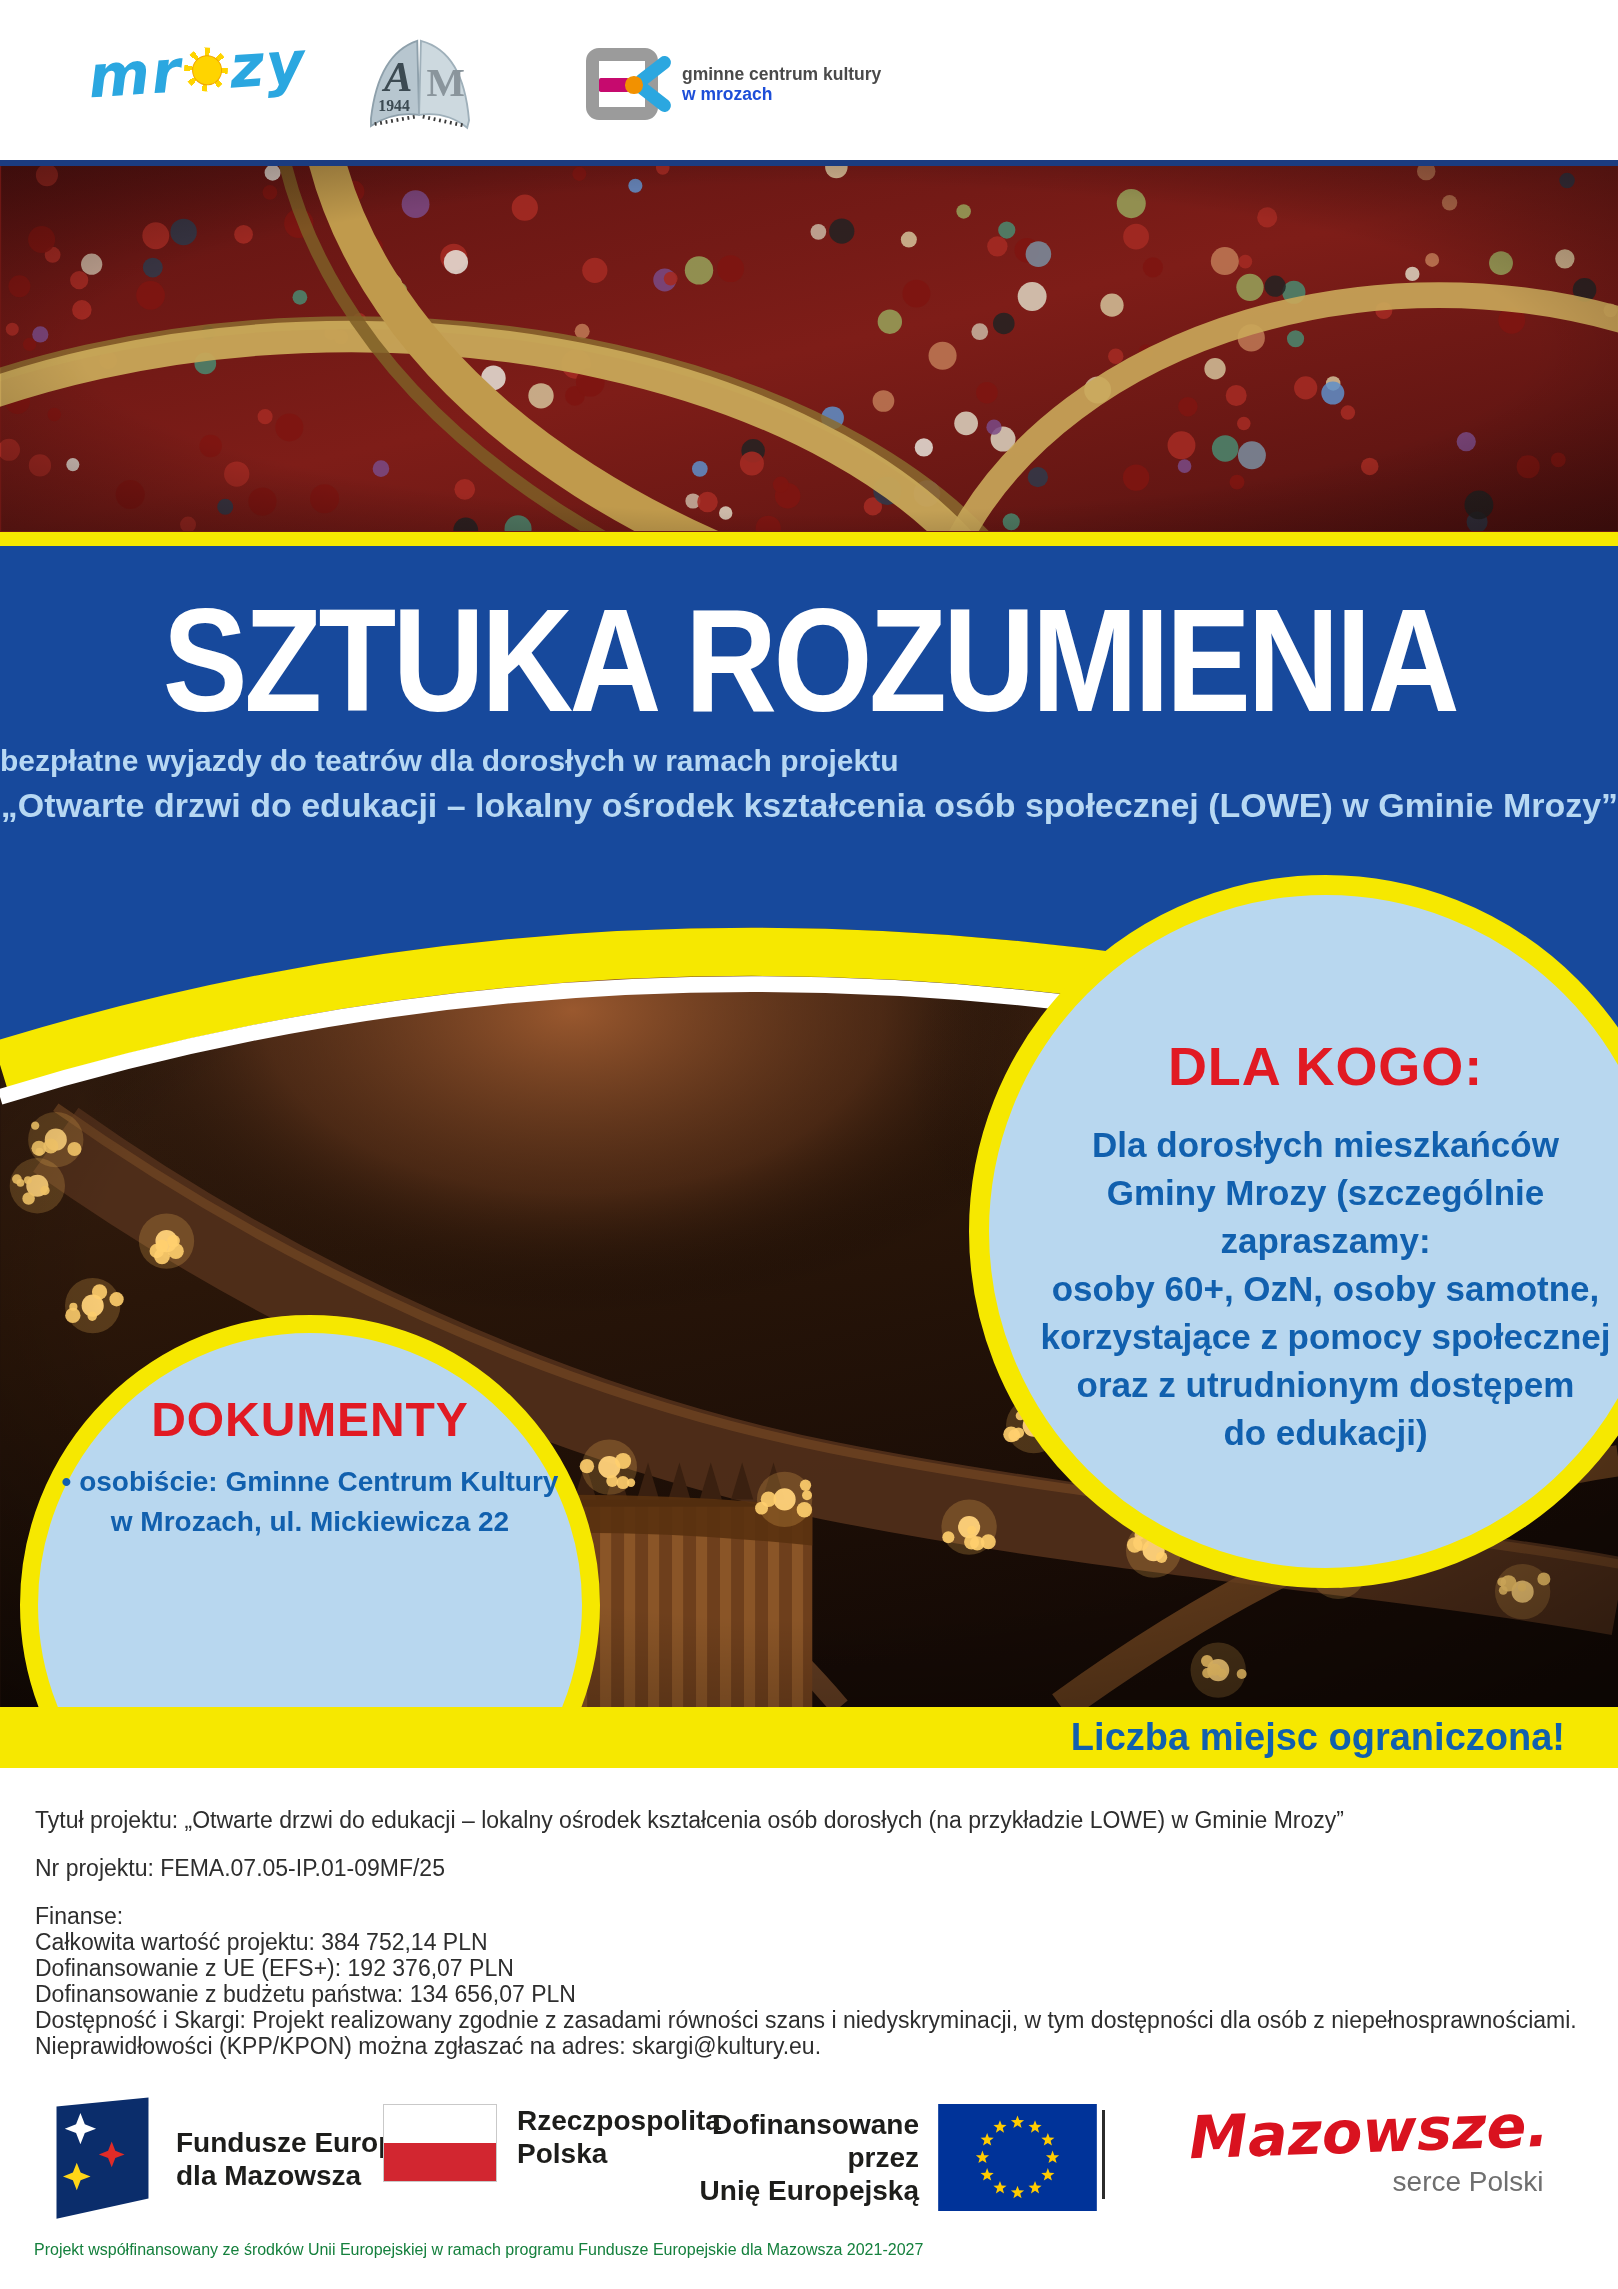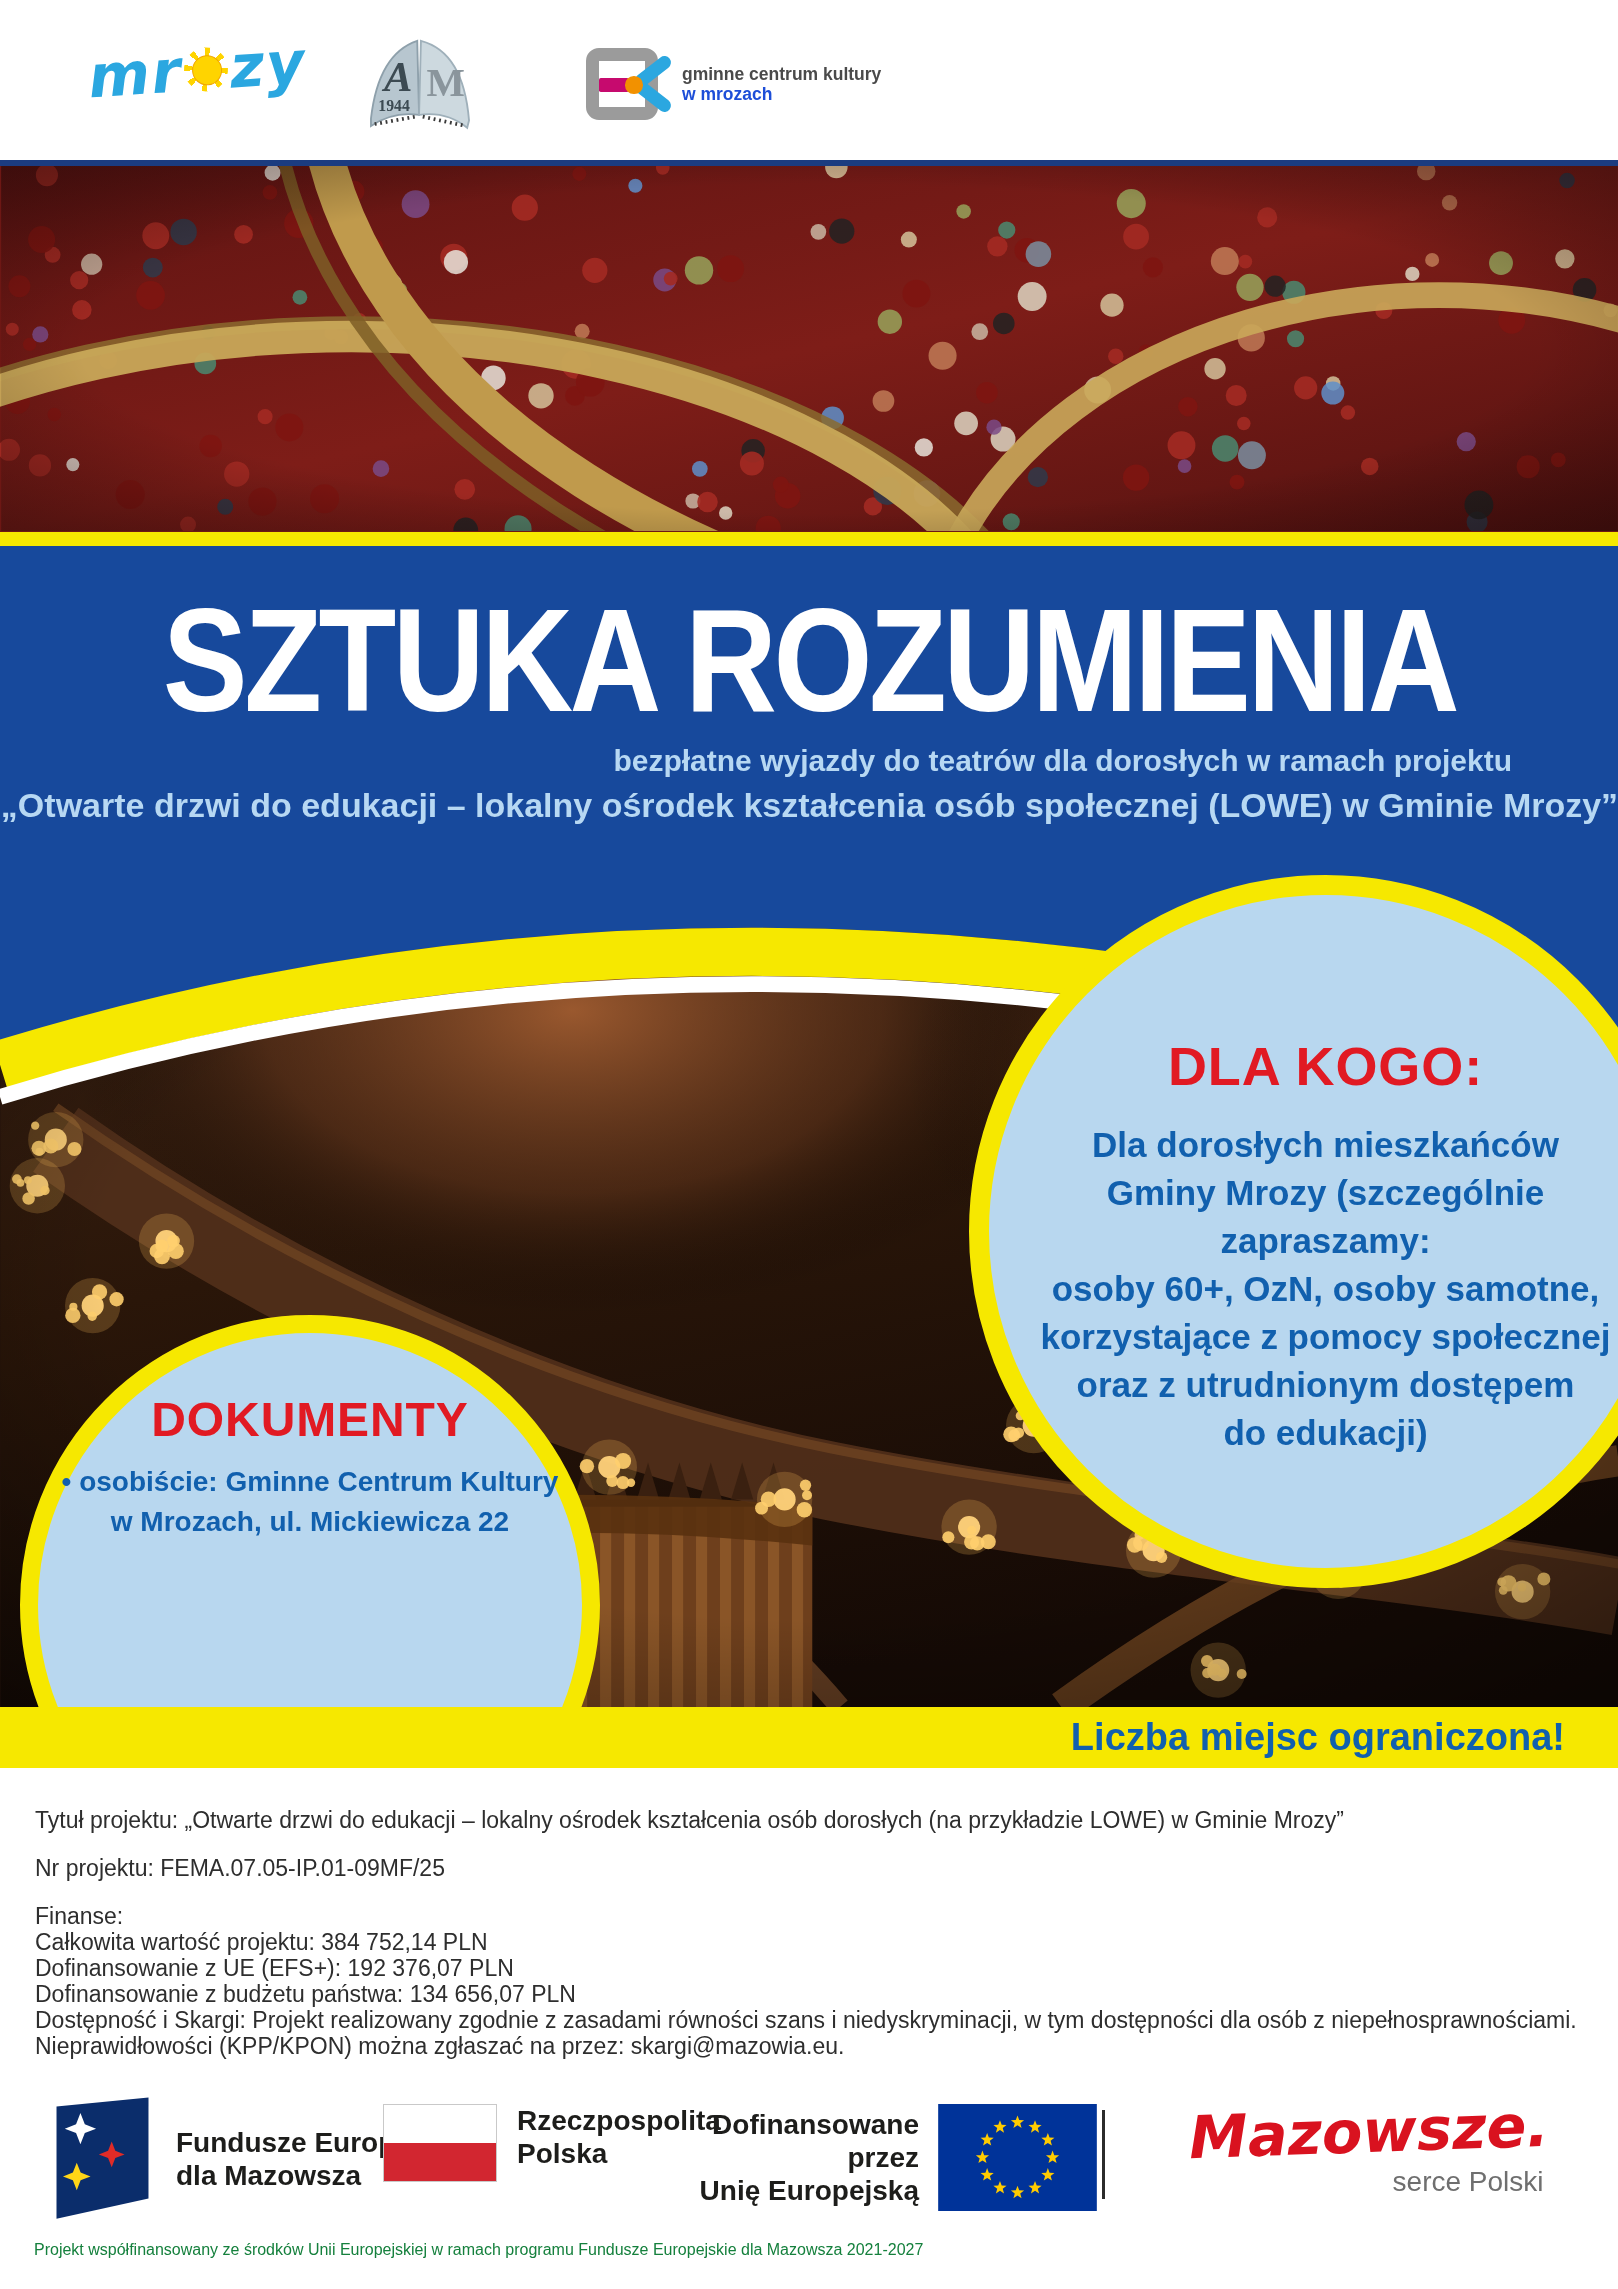--- a/index.html
+++ b/index.html
@@ -34,21 +34,21 @@
   .audience svg{display:block}
 
   
   .ystripe{position:absolute;left:0;top:532px;width:1619px;height:14.8px;background:var(--yellow);z-index:2}
   .wave{position:absolute;left:0;top:546px;width:1619px;height:563px;z-index:3}
   .f-navy{fill:var(--navy)} .s-yellow{stroke:var(--yellow)}
 
   .hero-title{position:absolute;left:0;top:591px;width:1619px;text-align:center;z-index:4;
     color:#fff;font-weight:900;font-size:134px;line-height:125px;letter-spacing:-3.7px;
     transform:scale(.95,1.1);transform-origin:center top}
-  .hero-sub1{position:absolute;left:0;top:744px;width:1512px;text-align:right;z-index:4;
+  .hero-sub1{position:absolute;left:0;top:744px;width:1512px;text-align:left;z-index:4;
     color:var(--subtitle);font-weight:700;font-size:30px}
   .hero-sub2{position:absolute;left:0;top:786px;width:1619px;text-align:center;z-index:4;
     color:var(--subtitle);font-weight:700;font-size:34px}
 
   
   .interior{position:absolute;left:0;top:909px;width:1619px;height:798px;z-index:1;background:#20100a;overflow:hidden}
 
   
   .circle{border-radius:50%;background:var(--light-blue);border:20px solid var(--yellow);text-align:center}
   .dlakogo{position:absolute;left:969px;top:875px;width:713px;height:713px;z-index:5}
@@ -506,21 +506,21 @@
 
   <div class="details">
     <div class="d-line d-title">Tytuł projektu: „Otwarte drzwi do edukacji – lokalny ośrodek kształcenia osób dorosłych (na przykładzie LOWE) w Gminie Mrozy”</div>
     <div class="d-line d-number">Nr projektu: FEMA.07.05-IP.01-09MF/25</div>
     <div class="d-line d-fin">
       <div>Finanse:</div>
       <div>Całkowita wartość projektu: 384 752,14 PLN</div>
       <div>Dofinansowanie z UE (EFS+): 192 376,07 PLN</div>
       <div>Dofinansowanie z budżetu państwa: 134 656,07 PLN</div>
       <div>Dostępność i Skargi: Projekt realizowany zgodnie z zasadami równości szans i niedyskryminacji, w tym dostępności dla osób z niepełnosprawnościami.</div>
-      <div>Nieprawidłowości (KPP/KPON) można zgłaszać na przez: skargi@mazowia.eu.</div>
+      <div>Nieprawidłowości (KPP/KPON) można zgłaszać na adres: skargi@kultury.eu.</div>
     </div>
   </div>
 
   <div class="fe-logo">
     <svg width="103" height="124" viewBox="0 0 112 134">
       <polygon points="6,10 106,0 106,110 6,132" fill="#0b2d6b"></polygon>
       <g id="fe-stars">
           <polygon points="32,17 36.76,29.24 49,34 36.76,38.76 32,51 27.24,38.76 15,34 27.24,29.24" fill="#ffffff"></polygon>
           <polygon points="66,48 69.92,58.08 80,62 69.92,65.92 66,76 62.08,65.92 52,62 62.08,58.08" fill="#e02b27"></polygon>
           <polygon points="28,71 32.2,81.8 43,86 32.2,90.2 28,101 23.8,90.2 13,86 23.8,81.8" fill="#ffd617"></polygon>

